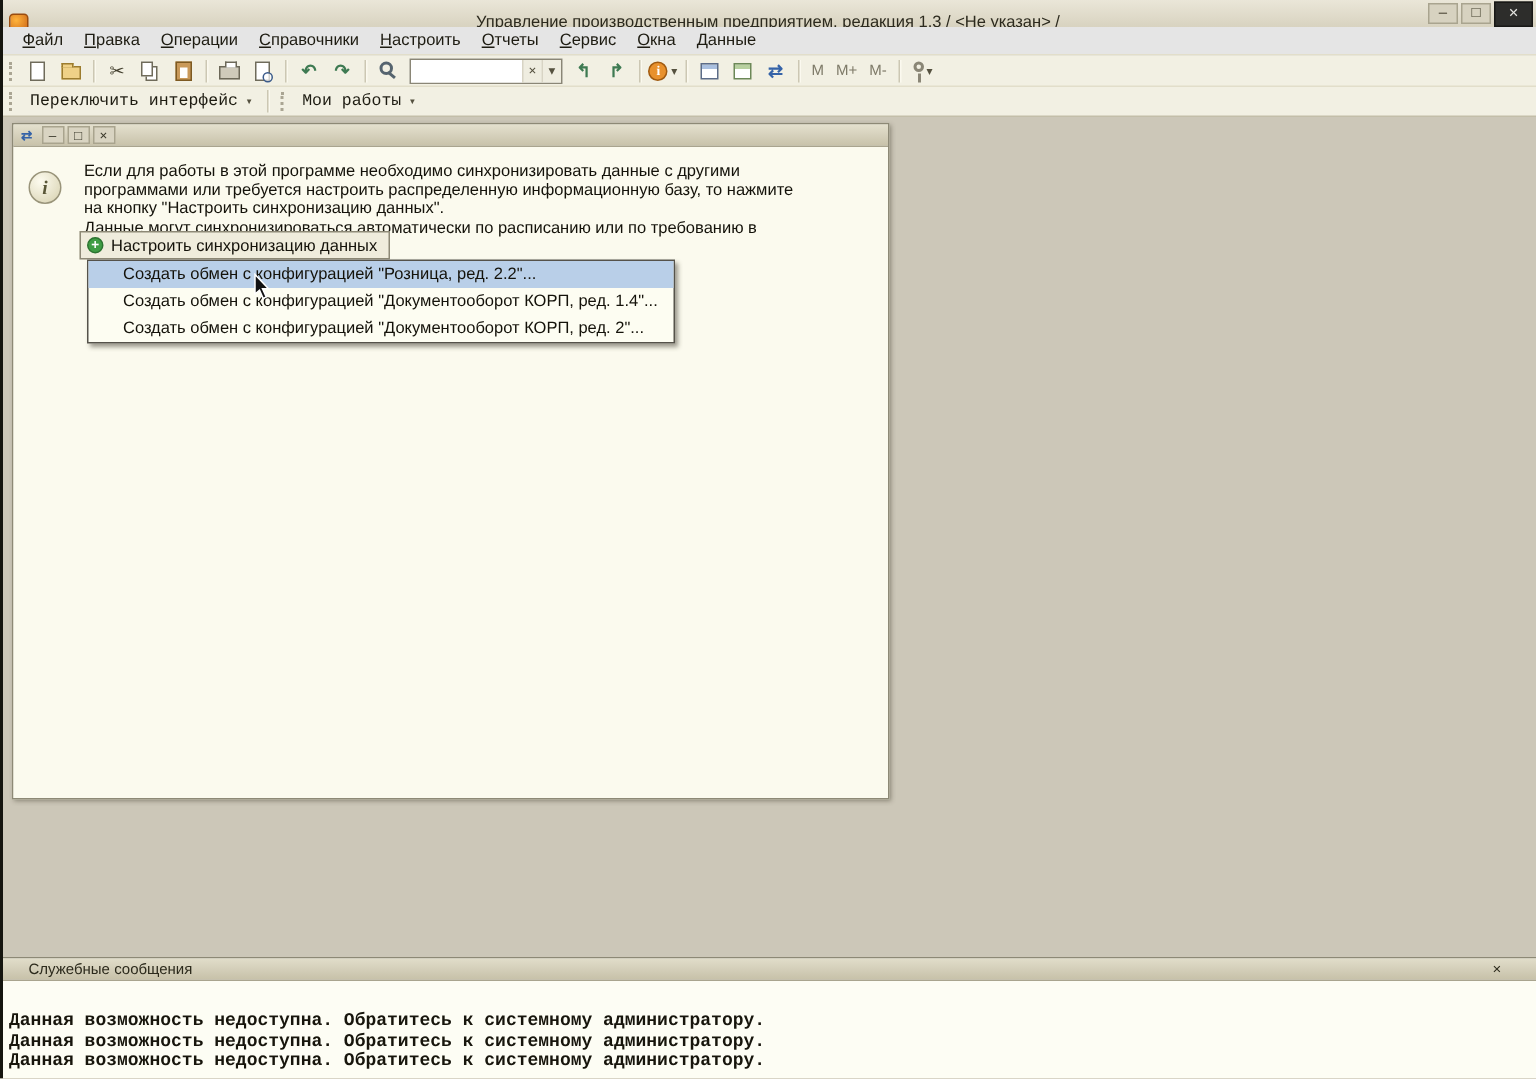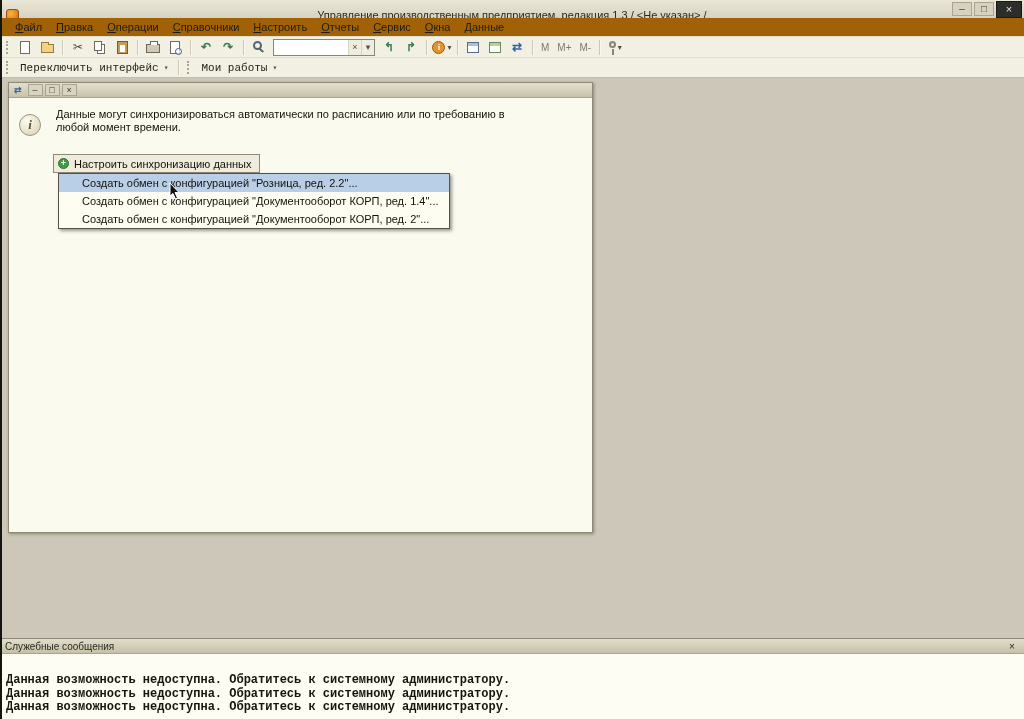--- a/index.html
+++ b/index.html
@@ -20,21 +20,21 @@
     background:radial-gradient(circle at 35% 35%, #ffb43c, #cf6a1a); border:1px solid #9a4d10; }
   .title-text { position:absolute; left:120px; right:120px; text-align:center;
     font-size:11px; color:#2c2a1e; white-space:nowrap; overflow:hidden; }
   .winbtns { position:absolute; right:2px; top:0; height:18px; display:flex; align-items:center; gap:2px; }
   .wb { width:20px; height:14px; display:flex; align-items:center; justify-content:center;
     font-size:10px; line-height:1; color:#44402f; background:#d7d2c0; border:1px solid #a9a48f; }
   .wb.close { width:26px; height:17px; background:#2d2d2b; color:#e6e6e2; border-color:#181816; font-size:11px; }
 
   
   .menubar { position:absolute; top:18px; left:0; width:1024px; height:19px;
-    background:#a16207; border-bottom:1px solid #e2deca; display:flex; align-items:center; padding-left:8px; }
+    background:#e5e5e5; border-bottom:1px solid #e2deca; display:flex; align-items:center; padding-left:8px; }
   .mi { display:inline-block; font-size:11px; padding:2px 7px; color:#1e1c12; }
   .mi::first-letter { text-decoration: underline; }
 
   
   .toolbar { position:absolute; top:37px; left:0; width:1024px; height:21px;
     background:#f2f0e3; border-bottom:1px solid #e2deca; display:flex; align-items:center; padding-left:2px; }
   .grip { width:4px; height:13px; margin:0 4px; border-left:2px dotted #aaa593; }
   .sep { width:1px; height:15px; background:#ccc7b3; box-shadow:1px 0 0 #fbf9ef; margin:0 4px; }
   .tbtn { min-width:20px; height:19px; display:flex; align-items:center; justify-content:center; margin:0 1px; }
   .g { font-size:12px; line-height:1; color:#44402f; }
@@ -105,21 +105,21 @@
   .ddmenu { position:absolute; left:49px; top:75px; min-width:341px; width:max-content;
     background:#fdfdf2; border:1px solid #55524a; box-shadow:2px 2px 3px rgba(40,35,25,.45); z-index:10; }
   .dditem { height:18px; line-height:18px; padding:0 10px 0 23px; font-size:11px; color:#14120a; white-space:nowrap; }
   .dditem.selected { background:#b9cfe8; }
   .cursor { position:absolute; left:160px; top:84px; z-index:20; }
 
   
   .messages { position:absolute; left:0; top:638px; width:1024px; height:81px;
     background:#fdfdf4; border-top:1px solid #8d8976; }
   .msg-header { height:15px; background:linear-gradient(#e1ddca,#c7c1a9); border-bottom:1px solid #a9a48e;
-    display:flex; align-items:center; padding:0 5px; }
+    display:flex; align-items:center; padding:0 19px; }
   .msg-title { flex:1; font-size:10px; color:#2c2a1c; }
   .msg-close { width:14px; height:12px; display:flex; align-items:center; justify-content:center;
     font-size:10px; color:#2c2a1c; }
   .msg-body { padding:20px 6px; font-family:"Liberation Mono", monospace; font-size:12px;
     font-weight:bold; color:#17150c; line-height:13.5px; }
 </style>
 </head>
 <body>
 
 <div>
@@ -239,20 +239,21 @@
     <div class="child">
       <div class="child-tb">
         <span class="child-ico">⇄</span>
         <span class="cwb">–</span>
         <span class="cwb">□</span>
         <span class="cwb">×</span>
       </div>
       <div class="child-body">
         <div class="info-icon">i</div>
         <div class="desc">
+          <div>Если для работы в этой программе необходимо синхронизировать данные с другими программами или требуется настроить распределенную информационную базу, то нажмите на кнопку "Настроить синхронизацию данных".</div>
           <div>Данные могут синхронизироваться автоматически по расписанию или по требованию в любой момент времени.</div>
         </div>
         <button class="cfg">
           <span class="plus-ic">+</span>
           <span>Настроить синхронизацию данных</span>
         </button>
         <div class="ddmenu">
           <div class="dditem selected">Создать обмен с конфигурацией "Розница, ред. 2.2"...</div>
           <div class="dditem">Создать обмен с конфигурацией "Документооборот КОРП, ред. 1.4"...</div>
           <div class="dditem">Создать обмен с конфигурацией "Документооборот КОРП, ред. 2"...</div>

